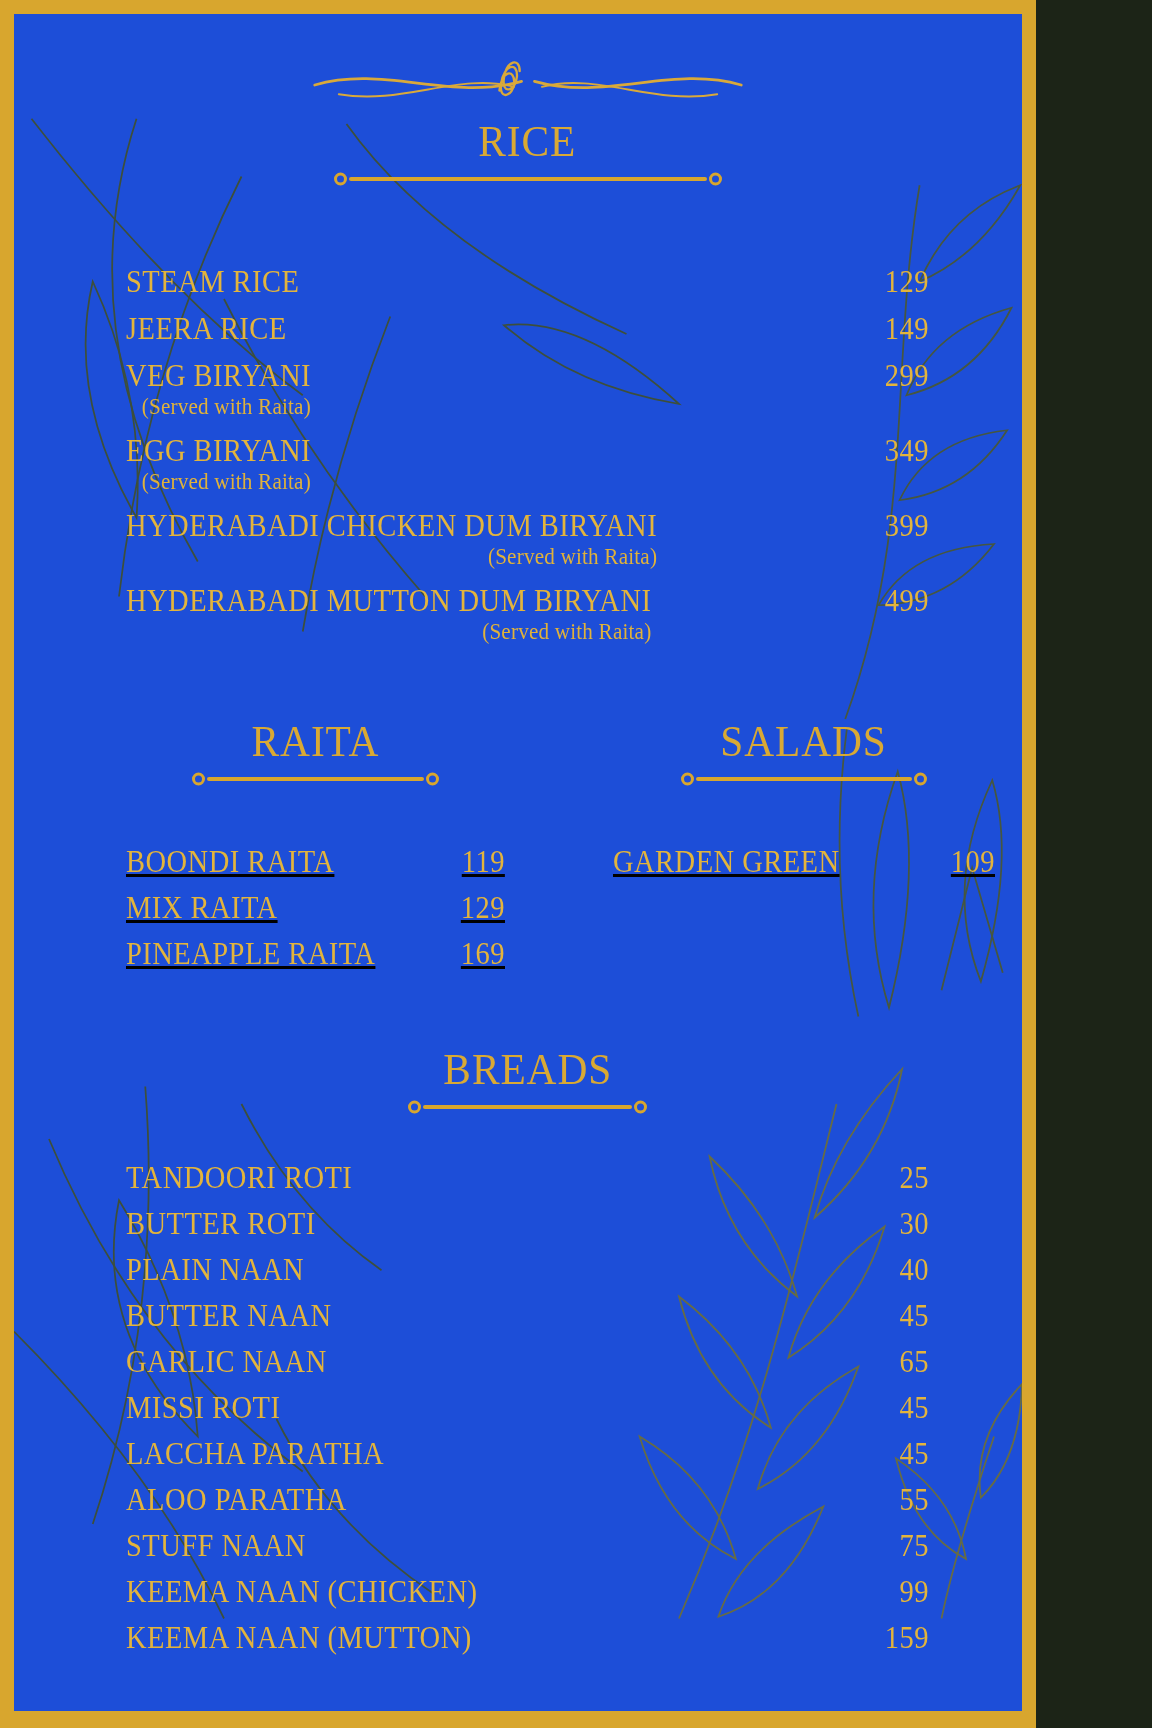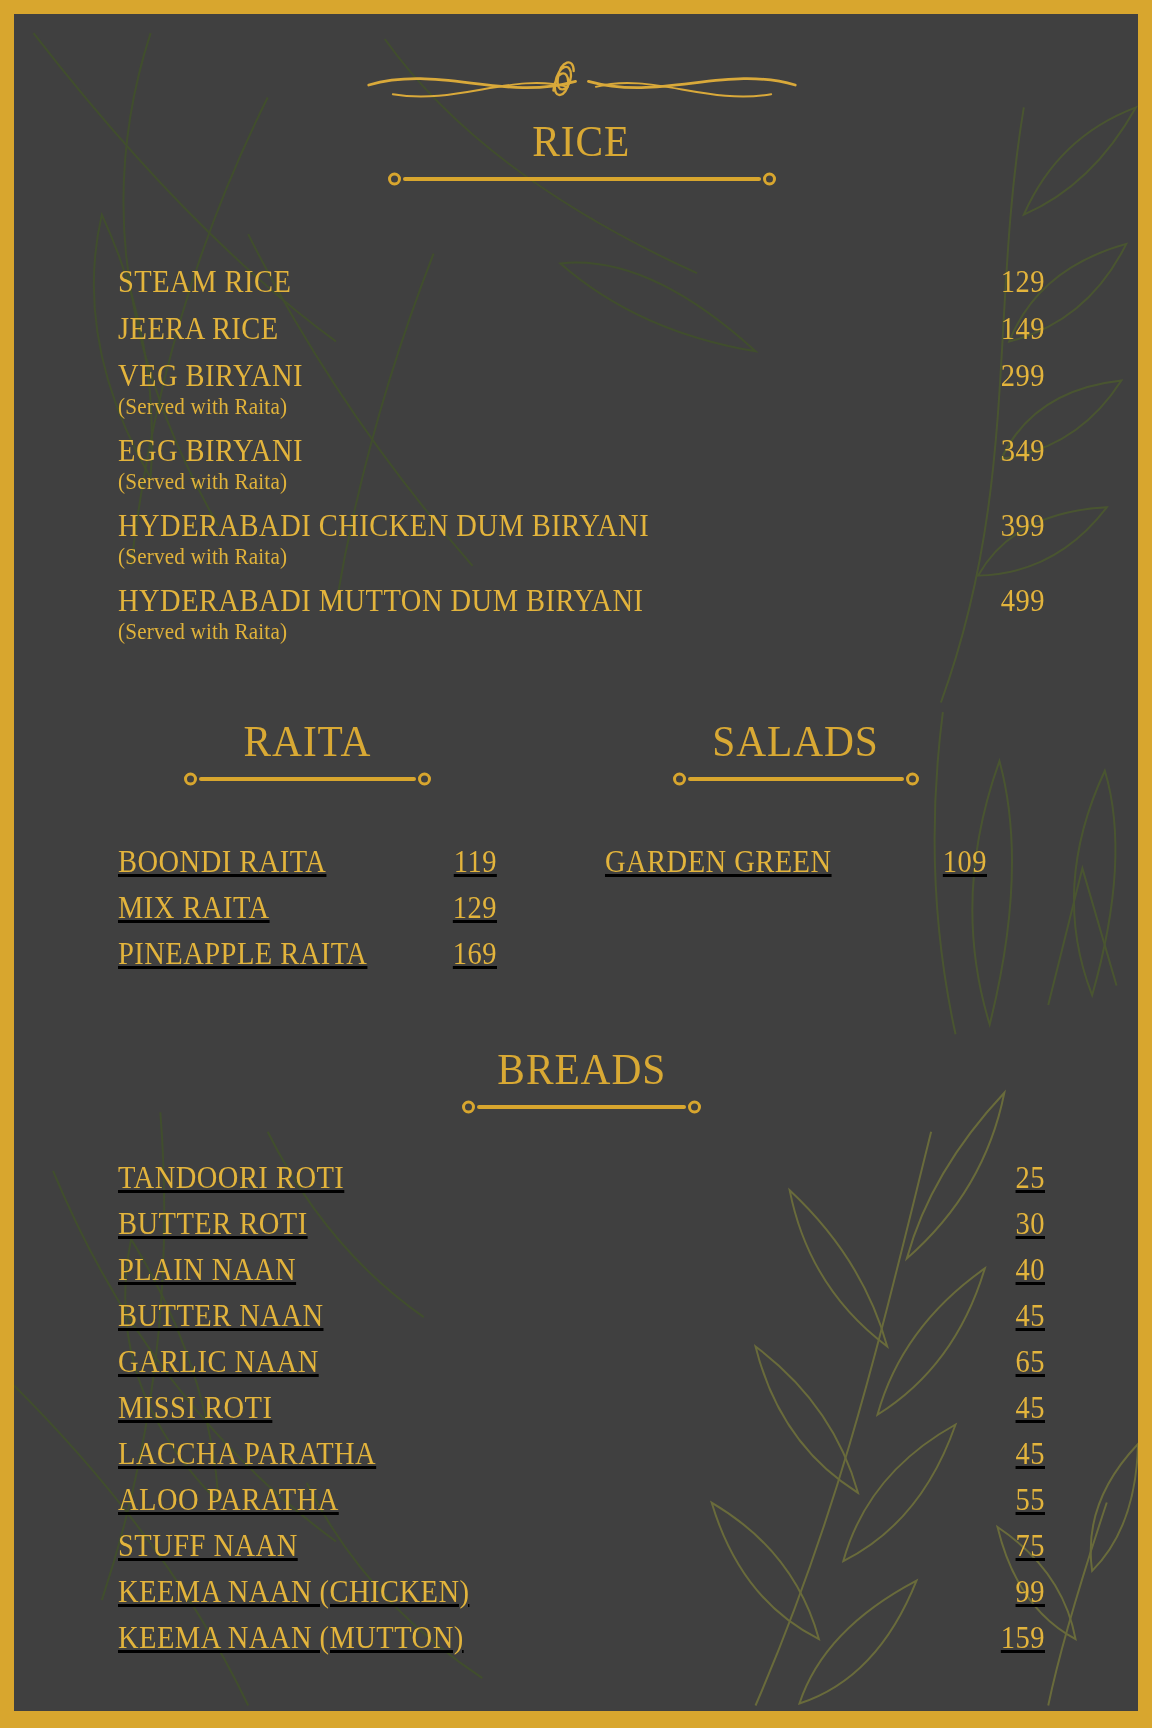--- a/index.html
+++ b/index.html
@@ -1,24 +1,25 @@
 <!DOCTYPE html>
 <html><head>
 <meta charset="utf-8">
 <style>
   html,body{margin:0;padding:0;background:#1c2417;}
   .page{
     position:relative;
-    width:1152px;height:1728px;
+    width:1036px;height:1728px;
     box-sizing:border-box;
-    background:#404040;
+    background:#1d4ed8;
     border:14px solid #d8a62e;
     border-bottom-width:17px;
     overflow:hidden;
     font-family:"Liberation Serif","DejaVu Serif",serif;
+    padding-left:8px;
   }
   .bg-decor{position:absolute;inset:0;width:100%;height:100%;pointer-events:none;}
   .content{position:relative;box-sizing:border-box;width:100%;height:100%;padding:0 93px 0 104px;}
 
   .t{display:inline-block;transform:scaleX(.92);white-space:nowrap;}
   .t.left{transform-origin:0 50%;}
   .t.right{transform-origin:100% 50%;}
   .t.center{transform-origin:50% 50%;}
 
   .ornament{display:block;margin:47px auto 0;width:470px;height:48px;}
@@ -45,34 +46,34 @@
   .divider::after{right:-15px;}
   .dv-rice{width:358px;}
   .dv-raita{width:217px;}
   .dv-salads{width:216px;}
   .dv-breads{width:209px;}
 
   .list{margin-top:84px;}
   .row{
     display:flex;justify-content:space-between;align-items:flex-start;
     color:#e3b43c;font-size:31px;line-height:33px;
-    margin-bottom:14px;letter-spacing:.5px;
+    margin-bottom:14px;letter-spacing:.5px;text-align:right;
   }
   .nm{display:flex;flex-direction:column;min-width:0;}
   .note{font-size:23px;line-height:26px;margin-top:2px;letter-spacing:.2px;color:#e0b23a;}
   .pr{flex-shrink:0;margin-left:24px;}
 
   .two-col{
     display:grid;grid-template-columns:379px 382px;column-gap:108px;
     margin-top:64px;
   }
   .col .list{margin-top:64px;text-decoration:underline;}
   .col .row{margin-bottom:13px;}
 
-  .breads{margin-top:62px;text-decoration:underline;}
+  .breads{margin-top:62px;}
   .breads .list{margin-top:52px;}
   .breads .row{margin-bottom:13px;}
 </style>
 </head>
 <body>
 
 <div class="page">
 
   <svg class="bg-decor" viewBox="0 0 1152 1728" fill="none" xmlns="http://www.w3.org/2000/svg">
 

